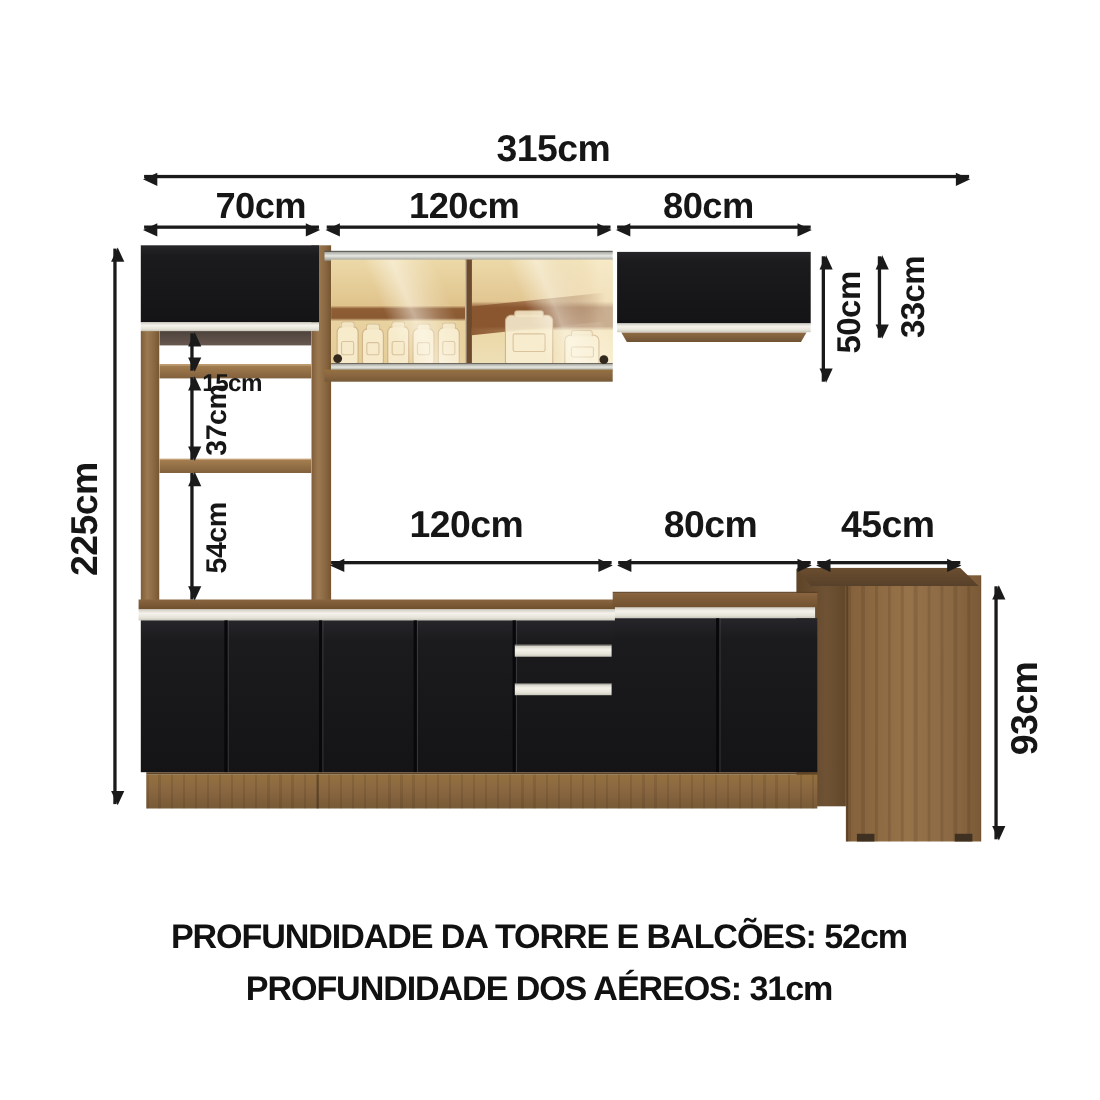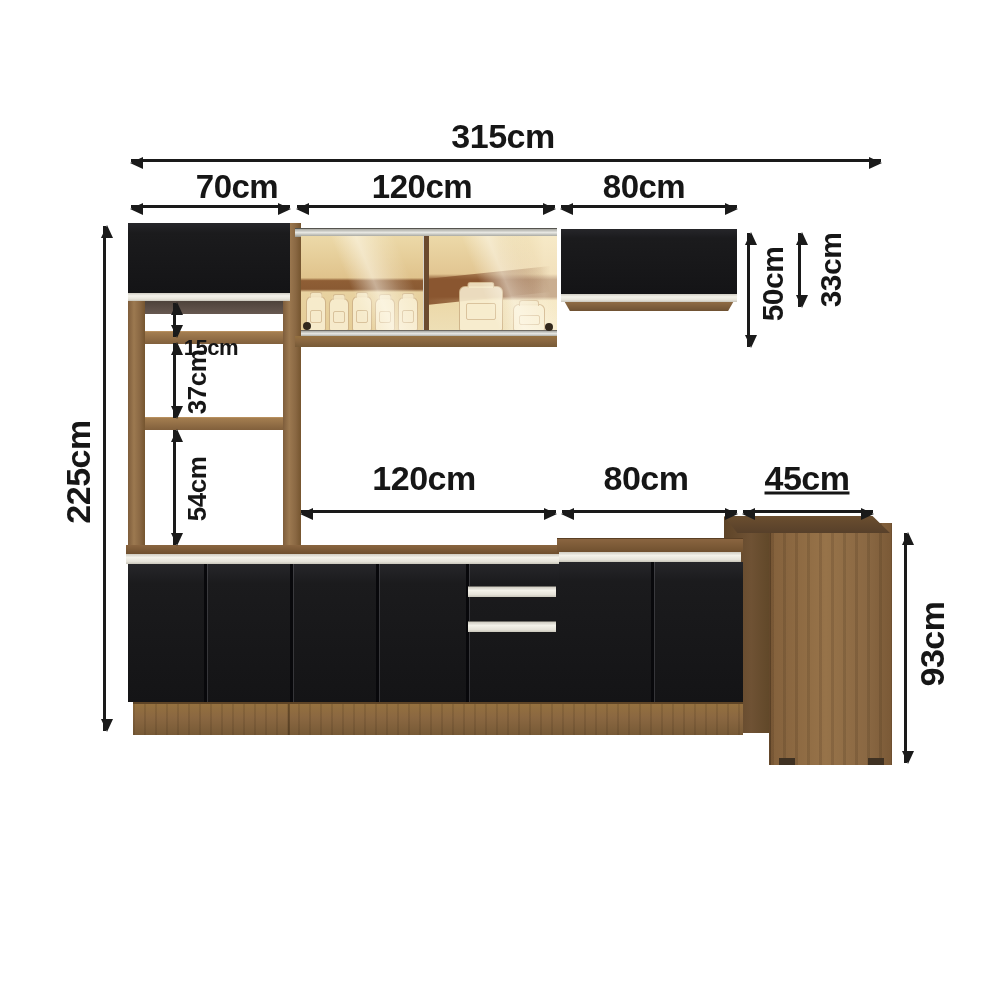--- a/index.html
+++ b/index.html
@@ -159,20 +159,22 @@
 
   <div class="v-arrow" style="left:173px;top:430px;height:115px;"></div>
   <div class="dim-label rot" style="left:197px;top:489px;font-size:26px;">54cm</div>
 
   <div class="dim-label" style="left:424px;top:478px;font-size:34px;">120cm</div>
   <div class="h-arrow" style="left:301px;top:510px;width:255px;"></div>
 
   <div class="dim-label" style="left:646px;top:478px;font-size:34px;">80cm</div>
   <div class="h-arrow" style="left:562px;top:510px;width:175px;"></div>
 
-  <div class="dim-label" style="left:807px;top:478px;font-size:34px;text-decoration:underline;">45cm</div>
+  <div class="dim-label" style="left:807px;top:478px;font-size:34px;">45cm</div>
   <div class="h-arrow" style="left:743px;top:510px;width:130px;"></div>
 
   <div class="v-arrow" style="left:904px;top:533px;height:230px;"></div>
   <div class="dim-label rot" style="left:932px;top:644px;font-size:34px;">93cm</div>
 
+  <div class="footer-line" style="top:834px;">PROFUNDIDADE DA TORRE E BALCÕES: 52cm</div>
+  <div class="footer-line" style="top:881px;">PROFUNDIDADE DOS AÉREOS: 31cm</div>
 
 </div>
 
 </body></html>

